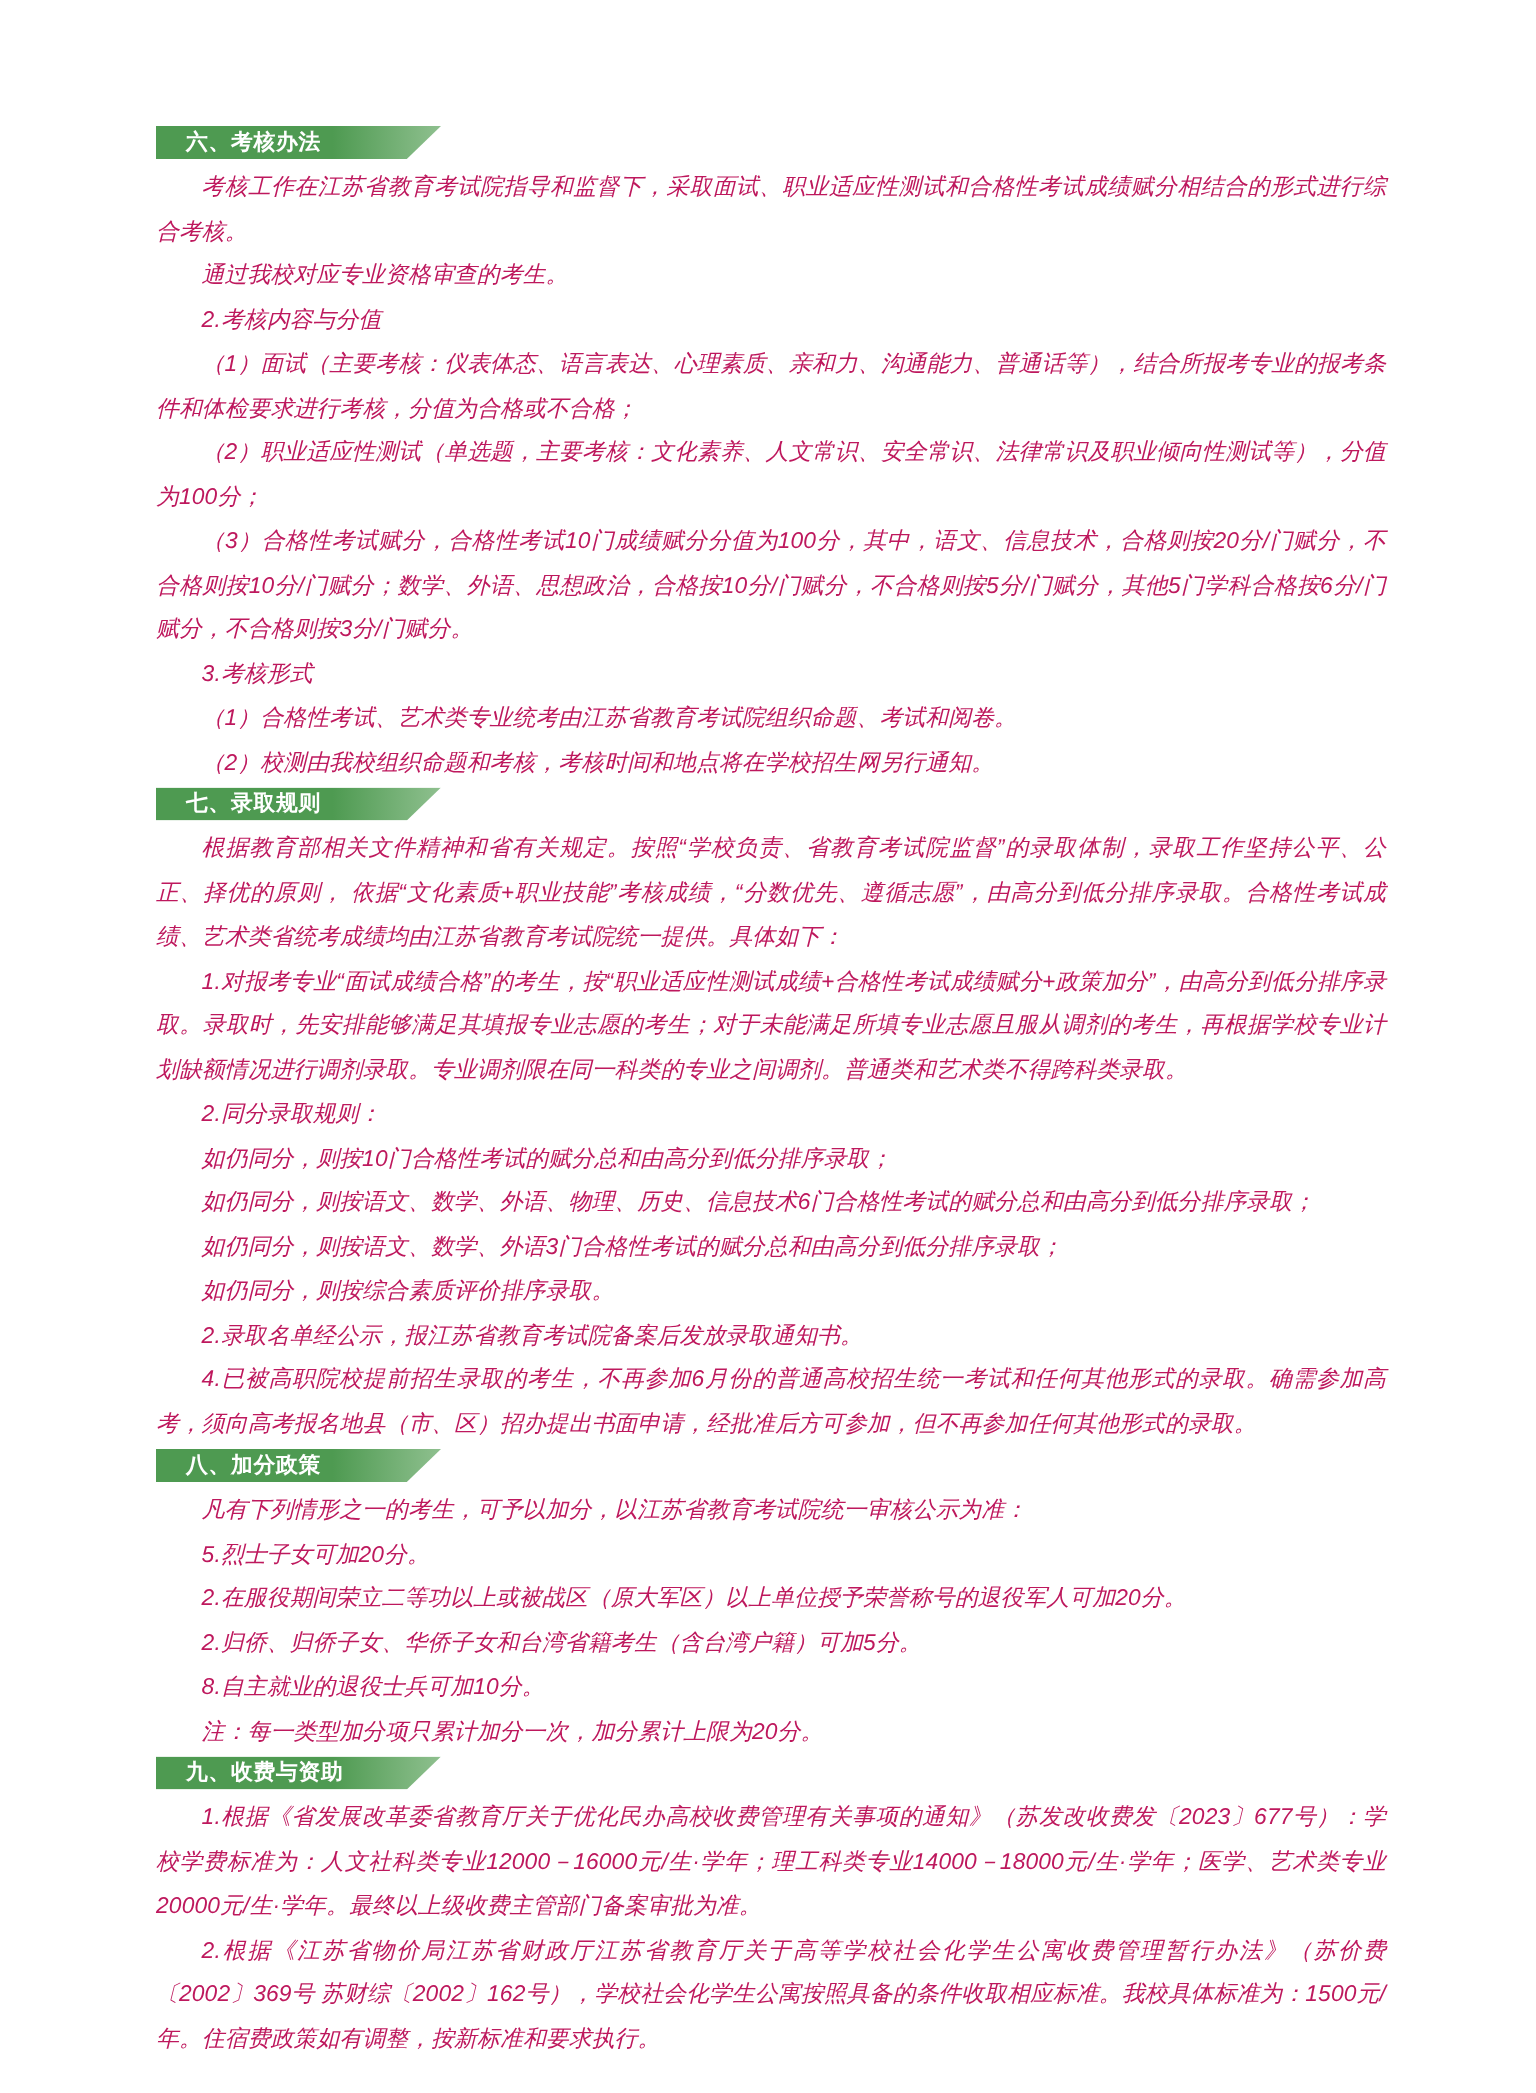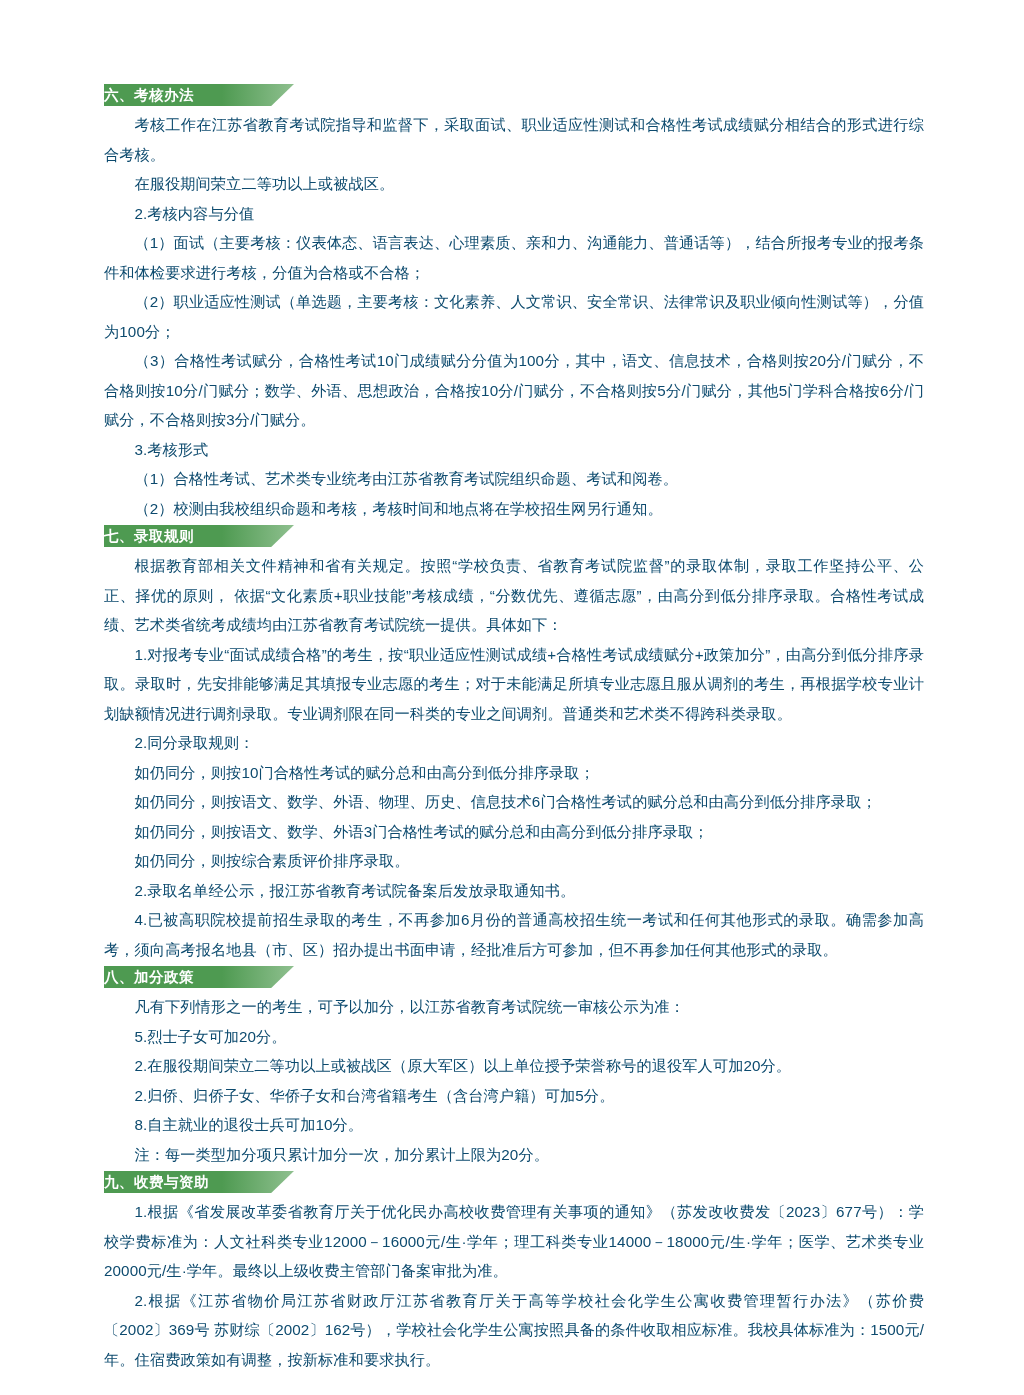--- a/index.html
+++ b/index.html
@@ -34,59 +34,60 @@
     position: absolute;
     left: 0;
     top: 0;
     height: 22px;
     width: 190px;
     background: linear-gradient(90deg, #4e9a51 0%, #4e9a51 62%, #8fc08f 100%);
     clip-path: polygon(0 0, 100% 0, 88% 100%, 0 100%);
   }
   .section-head .label {
     position: absolute;
-    left: 0;
+    left: 20px;
     top: 1px;
     color: #ffffff;
     font-size: 14.5px;
     font-weight: bold;
     letter-spacing: 0.5px;
     line-height: 20px;
     white-space: nowrap;
   }
   .section-body {
     margin: 0 0 2px 0;
   }
   p.para {
     margin: 0;
     font-size: 15.2px;
     line-height: 29.5px;
-    color: #0c4a6e;
+    color: #be185d;
     text-align: justify;
     text-justify: inter-ideograph;
     letter-spacing: 0.1px;
+    font-style: italic;
   }
   p.indent2 {
     text-indent: 2em;
   }
 </style>
 </head>
 <body>
 
 <div class="page">
   <div class="content">
 
     <div class="section">
       <div class="section-head">
         <div class="banner"></div>
         <div class="label">六、考核办法</div>
       </div>
       <div class="section-body">
         <p class="para indent2">考核工作在江苏省教育考试院指导和监督下，采取面试、职业适应性测试和合格性考试成绩赋分相结合的形式进行综合考核。</p>
-        <p class="para indent2">在服役期间荣立二等功以上或被战区。</p>
+        <p class="para indent2">通过我校对应专业资格审查的考生。</p>
         <p class="para indent2">2.考核内容与分值</p>
         <p class="para indent2">（1）面试（主要考核：仪表体态、语言表达、心理素质、亲和力、沟通能力、普通话等），结合所报考专业的报考条件和体检要求进行考核，分值为合格或不合格；</p>
         <p class="para indent2">（2）职业适应性测试（单选题，主要考核：文化素养、人文常识、安全常识、法律常识及职业倾向性测试等），分值为100分；</p>
         <p class="para indent2">（3）合格性考试赋分，合格性考试10门成绩赋分分值为100分，其中，语文、信息技术，合格则按20分/门赋分，不合格则按10分/门赋分；数学、外语、思想政治，合格按10分/门赋分，不合格则按5分/门赋分，其他5门学科合格按6分/门赋分，不合格则按3分/门赋分。</p>
         <p class="para indent2">3.考核形式</p>
         <p class="para indent2">（1）合格性考试、艺术类专业统考由江苏省教育考试院组织命题、考试和阅卷。</p>
         <p class="para indent2">（2）校测由我校组织命题和考核，考核时间和地点将在学校招生网另行通知。</p>
       </div>
     </div>
 

